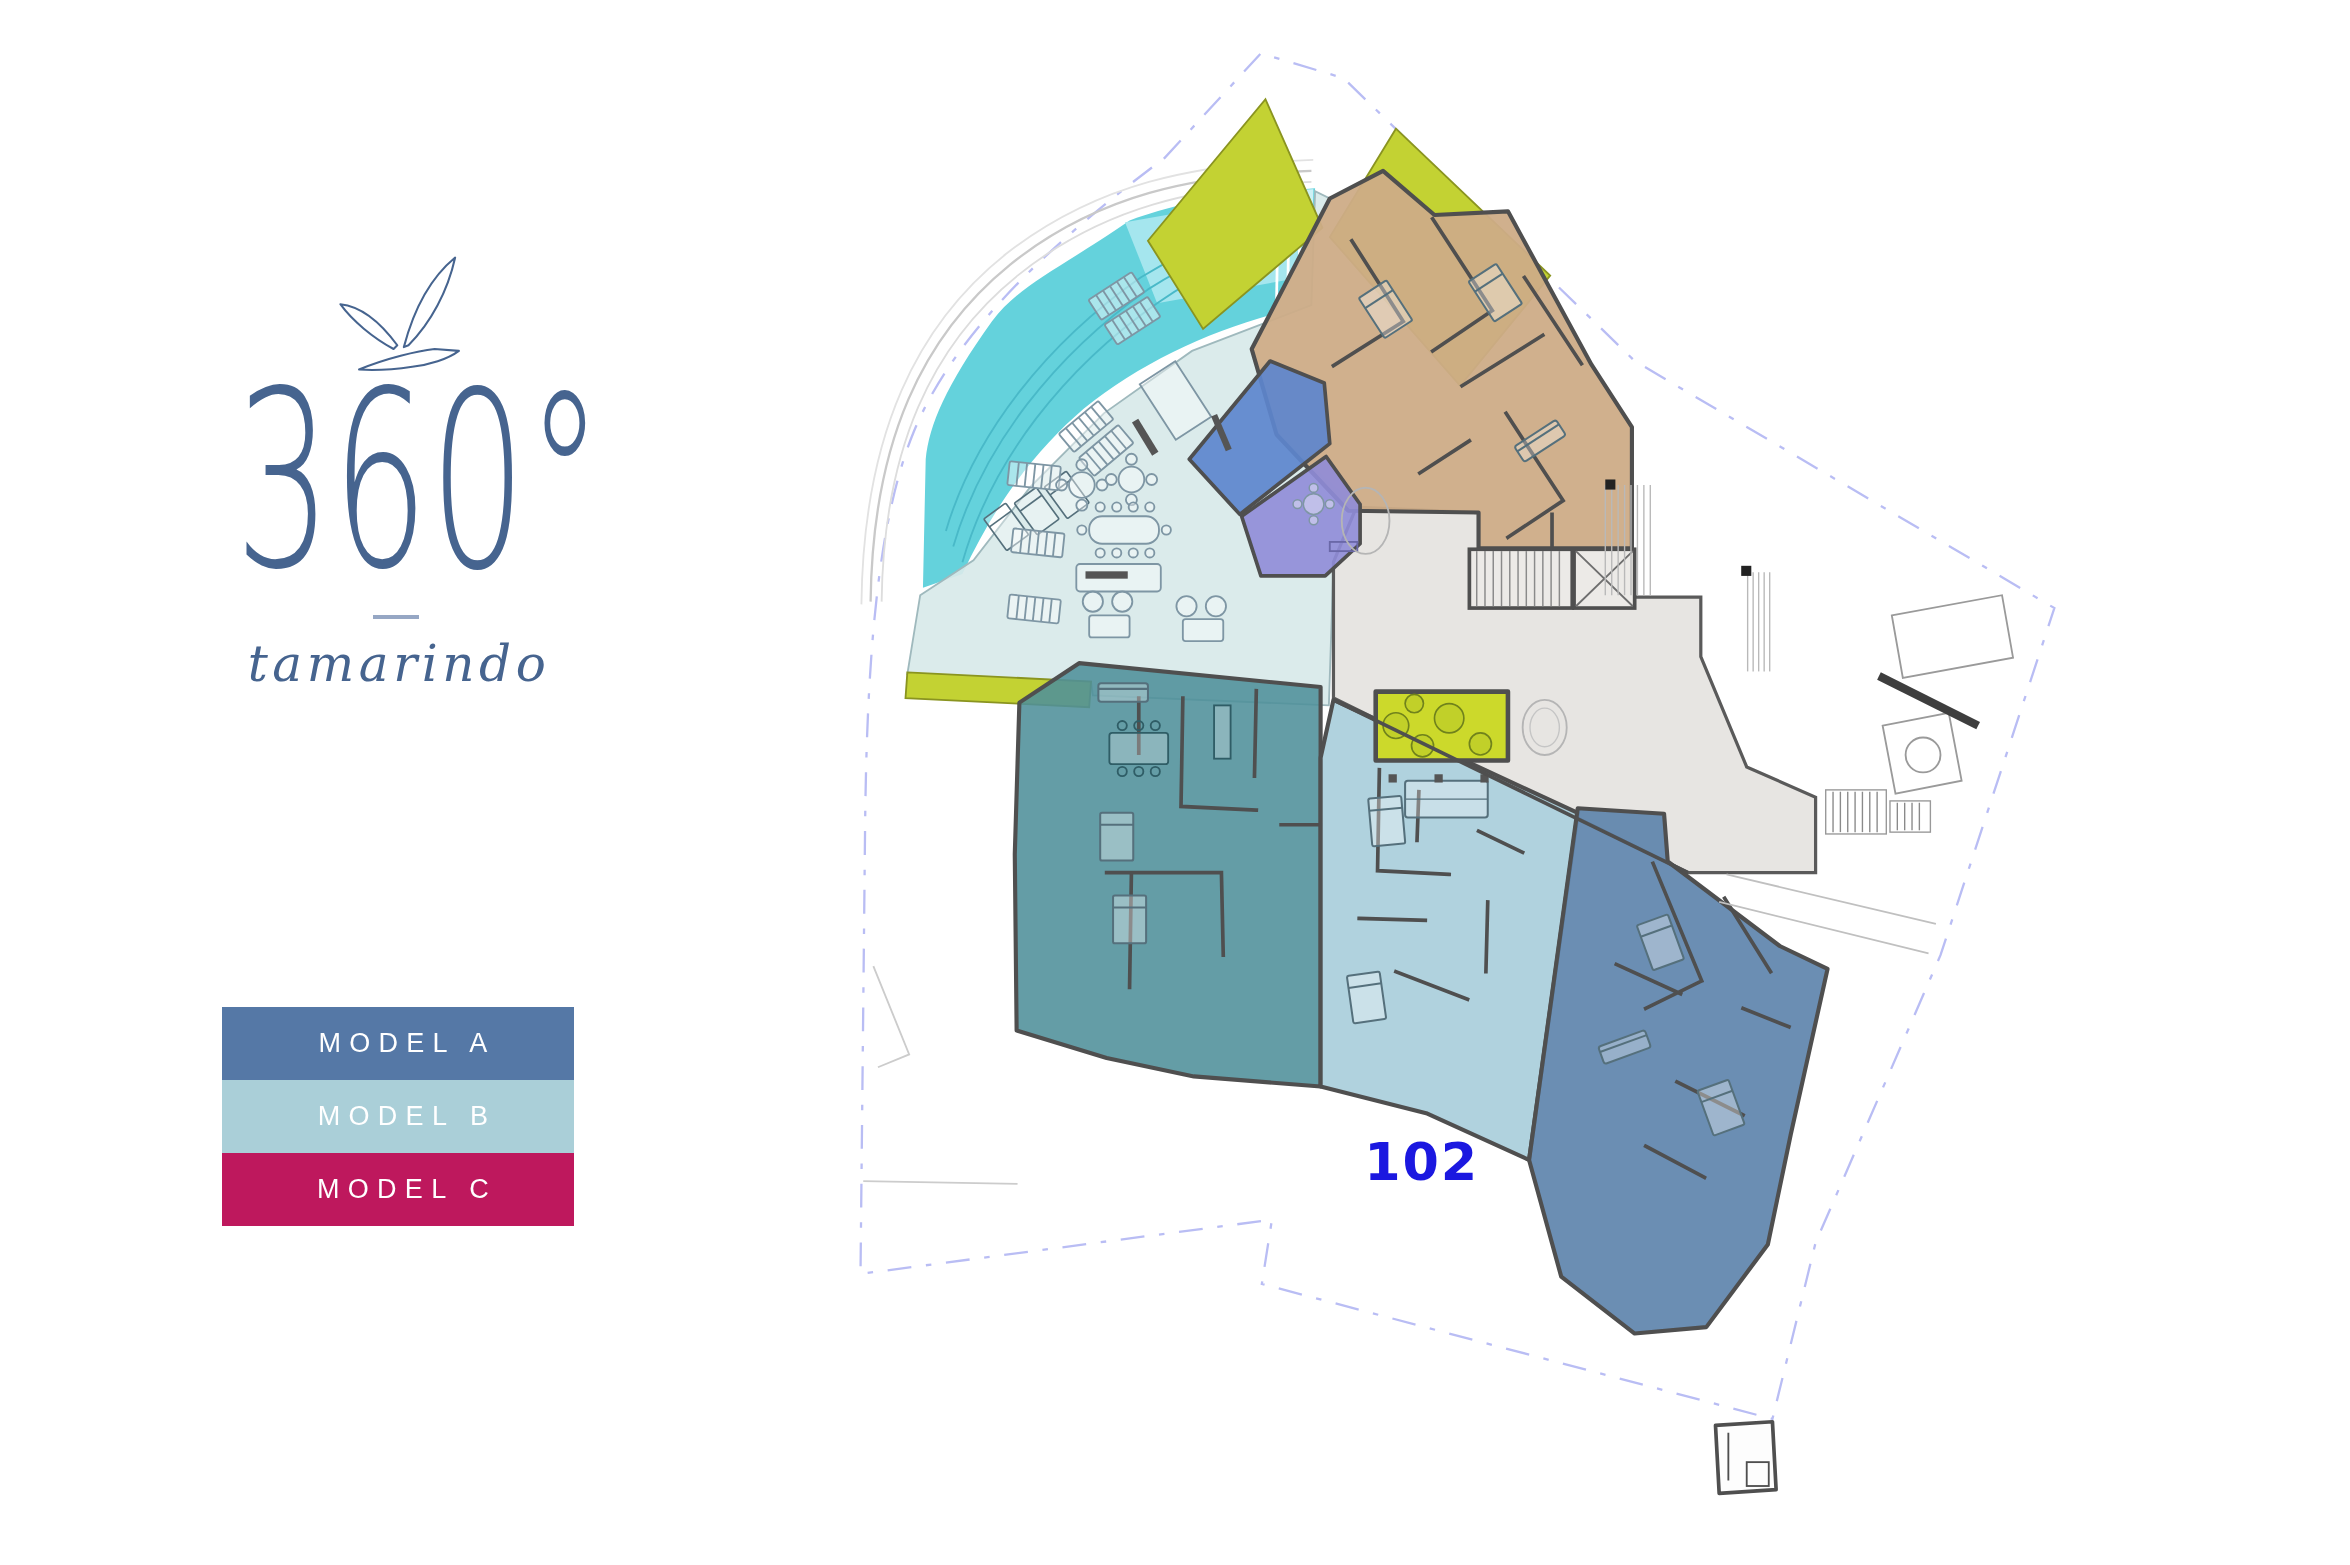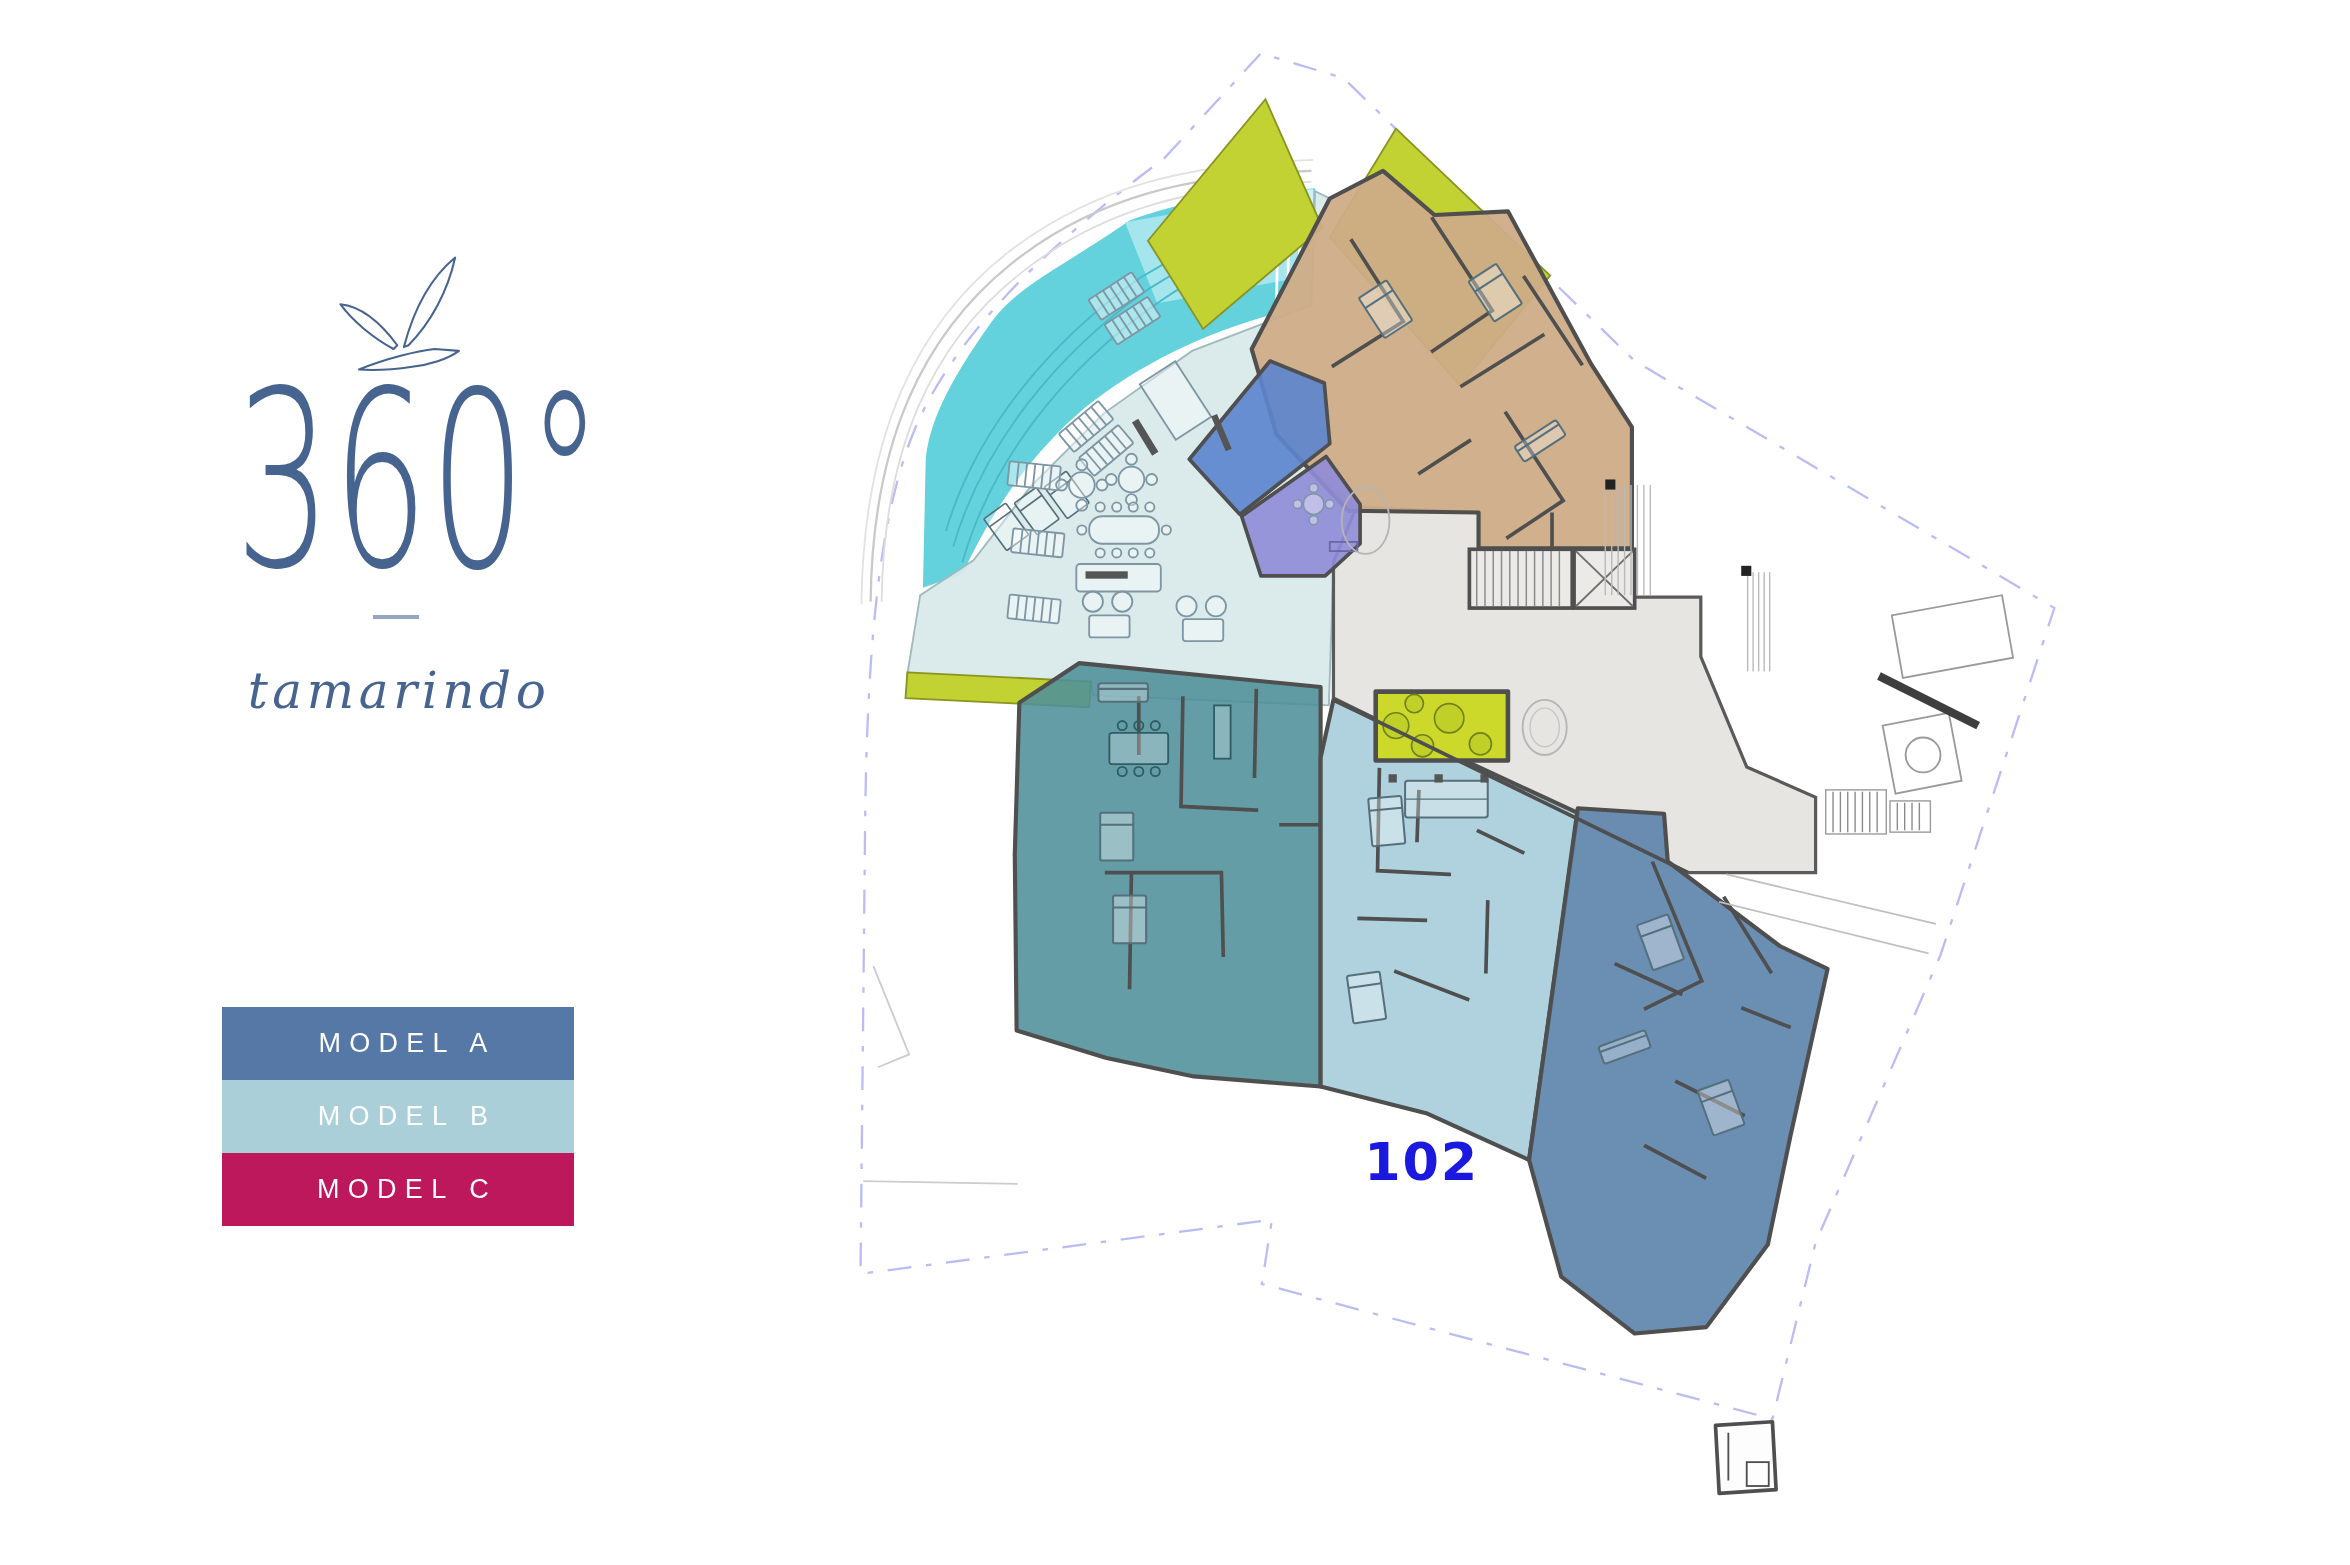--- a/index.html
+++ b/index.html
@@ -4,21 +4,21 @@
 <style>
   html,body{margin:0;padding:0;background:#ffffff;}
   .stage{position:relative;width:2291px;height:1566px;background:#ffffff;overflow:hidden;
          font-family:"Liberation Sans",sans-serif;}
   
   .bird{position:absolute;left:323px;top:237px;width:143px;height:140px;}
   .brand-degrees{position:absolute;left:235px;top:360px;font-family:"DejaVu Sans",sans-serif;
      font-weight:200;font-size:244px;line-height:1;color:#46648f;letter-spacing:1.8px;
      transform:scaleX(.62);transform-origin:left top;white-space:nowrap;}
   .brand-dash{position:absolute;left:373px;top:615px;width:46px;height:3.7px;background:#96a7c4;}
-  .brand-name{position:absolute;left:220px;top:662px;width:358px;text-align:center;
+  .brand-name{position:absolute;left:220px;top:635px;width:358px;text-align:center;
      font-family:"DejaVu Serif",serif;font-style:italic;font-size:50px;letter-spacing:4.6px;color:#46648f;}
   
   .legend{position:absolute;left:222px;top:1007px;width:352px;}
   .legend-row{height:73px;display:flex;align-items:center;justify-content:center;
      color:#ffffff;font-size:27px;letter-spacing:8.3px;font-weight:400;cursor:pointer;padding-left:18px;}
   
   .plan{position:absolute;left:0;top:0;width:2351px;height:1566px;}
   .unit-label{font-family:"DejaVu Sans",sans-serif;font-weight:bold;font-size:57px;letter-spacing:2px;}
 </style>
 </head>

